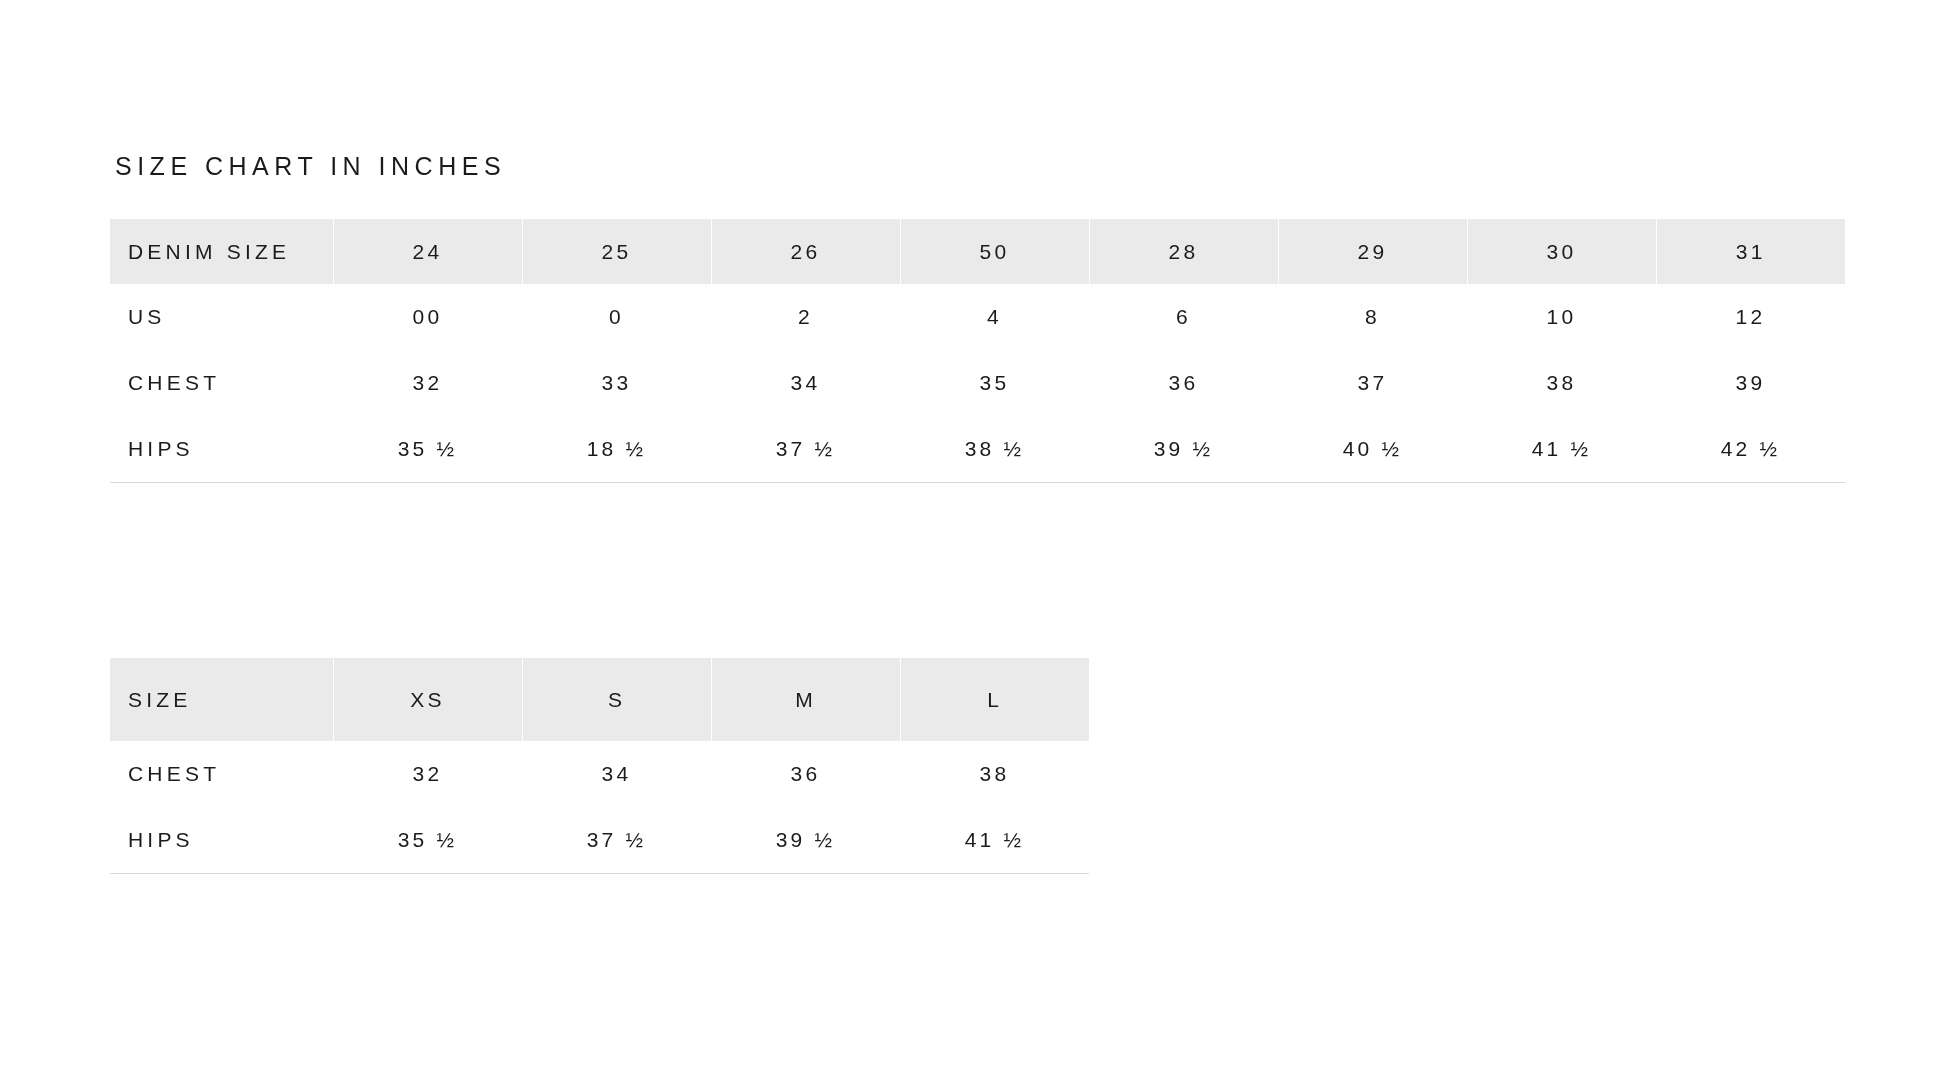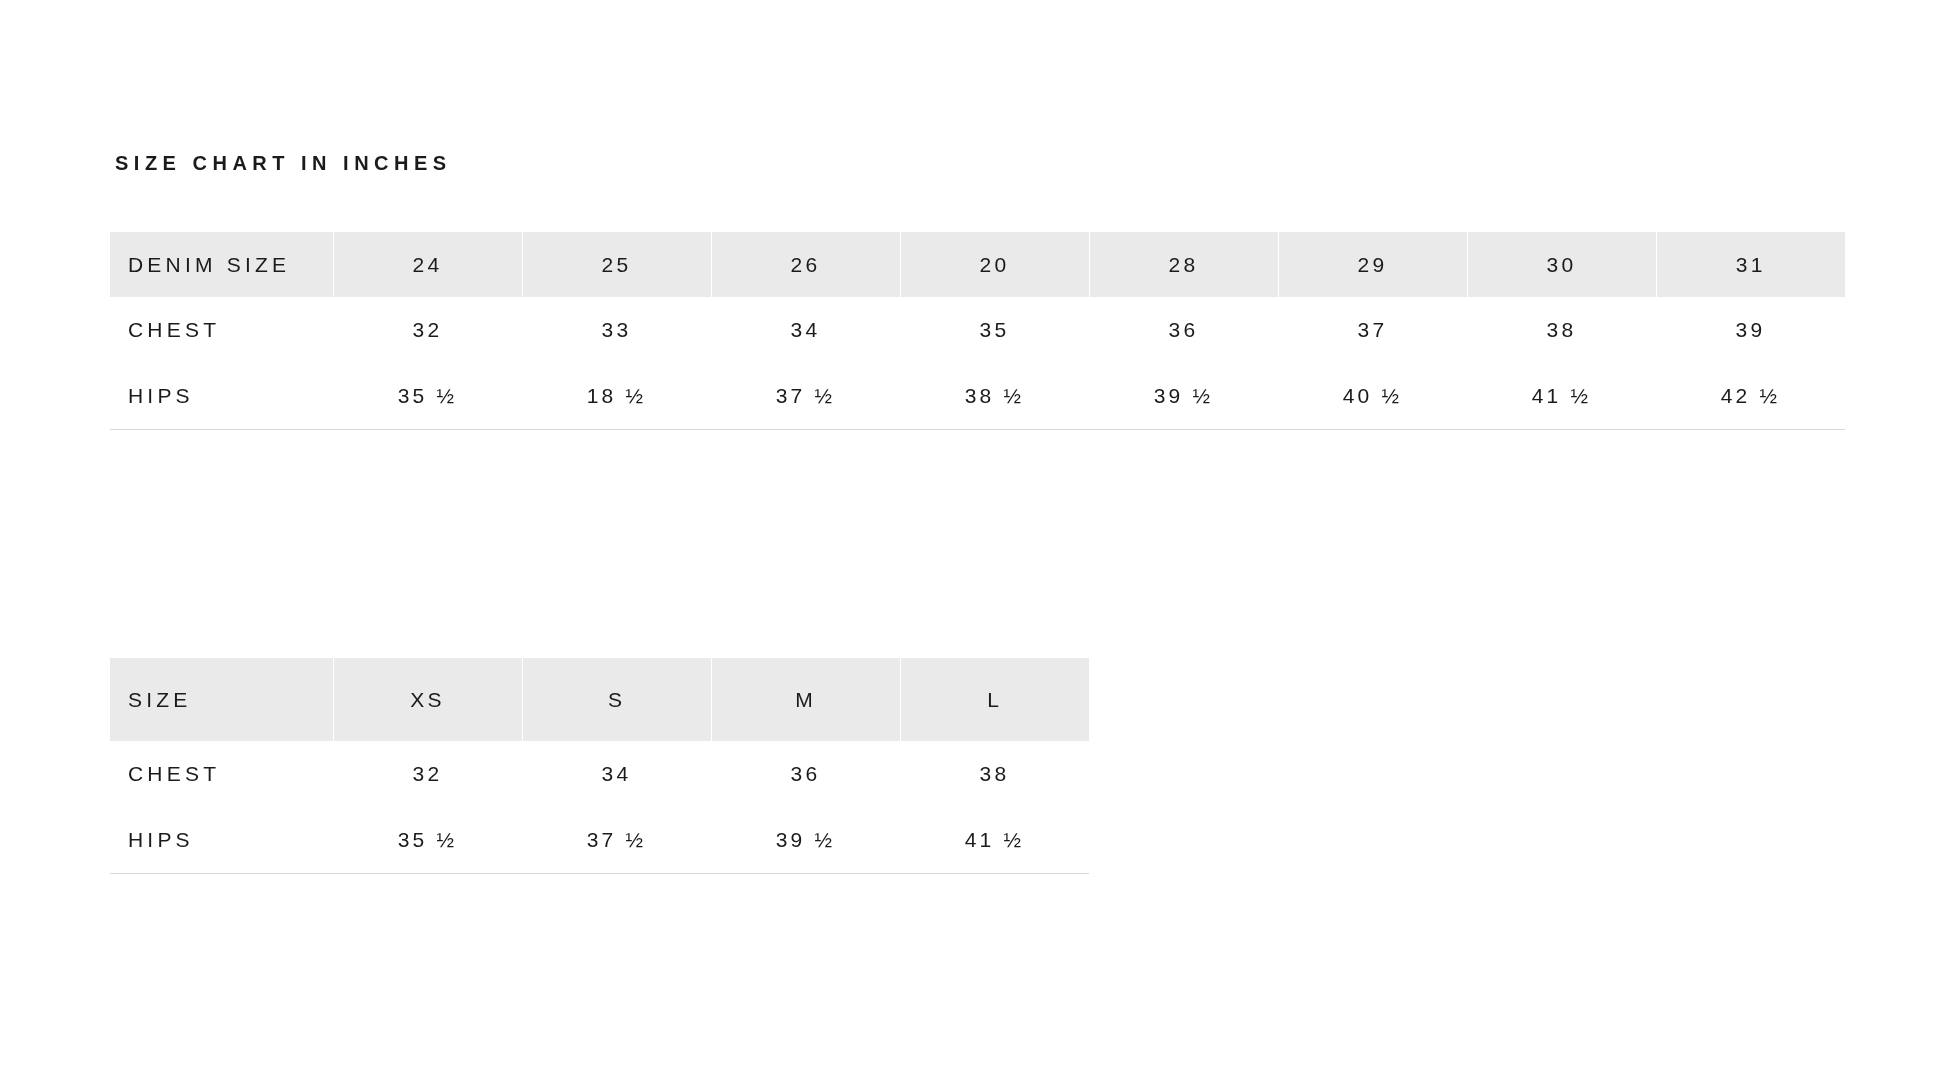--- a/index.html
+++ b/index.html
@@ -18,24 +18,24 @@
   .page {
     position: absolute;
     left: 0; top: 0;
     width: 1946px;
     height: 1089px;
   }
   .title {
     position: absolute;
     left: 115px;
     top: 152px;
-    font-size: 20px;
+    font-size: 25px;
     letter-spacing: 5.5px;
     color: #1b1b1b;
-    font-weight: 700;
+    font-weight: 400;
     white-space: nowrap;
   }
 
   table.size-table {
     position: absolute;
     border-collapse: collapse;
     table-layout: fixed;
   }
   table.size-table td, table.size-table th {
     padding: 0;
@@ -76,21 +76,21 @@
     border-bottom: 0;
   }
   
   td.rowhead {
     border-left: 0;
   }
 
   
   #denim-table {
     left: 110px;
-    top: 232px;
+    top: 219px;
   }
   #denim-table col.c0 { width: 223px; }
   #denim-table col.cd { width: 189px; }
   #denim-table tr { height: 66px; }
   #denim-table tr.header-row { height: 65px; }
 
   
   #letter-table {
     left: 110px;
     top: 658px;
@@ -120,28 +120,39 @@
         <col class="cd">
         <col class="cd">
         <col class="cd">
     </colgroup>
     <thead>
       <tr class="header-row">
         <th class="rowhead">DENIM SIZE</th>
         <th class="datacell">24</th>
         <th class="datacell">25</th>
         <th class="datacell">26</th>
-        <th class="datacell">20</th>
+        <th class="datacell">50</th>
         <th class="datacell">28</th>
         <th class="datacell">29</th>
         <th class="datacell">30</th>
         <th class="datacell">31</th>
       </tr>
     </thead>
     <tbody>
+      <tr>
+        <td class="rowhead">US</td>
+        <td class="datacell">00</td>
+        <td class="datacell">0</td>
+        <td class="datacell">2</td>
+        <td class="datacell">4</td>
+        <td class="datacell">6</td>
+        <td class="datacell">8</td>
+        <td class="datacell">10</td>
+        <td class="datacell">12</td>
+      </tr>
       <tr>
         <td class="rowhead">CHEST</td>
         <td class="datacell">32</td>
         <td class="datacell">33</td>
         <td class="datacell">34</td>
         <td class="datacell">35</td>
         <td class="datacell">36</td>
         <td class="datacell">37</td>
         <td class="datacell">38</td>
         <td class="datacell">39</td>

